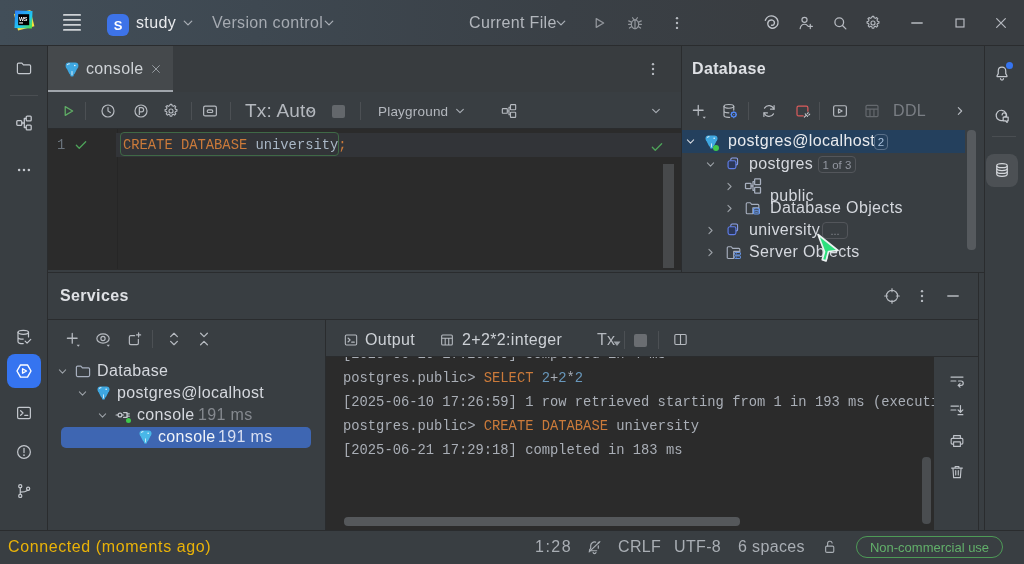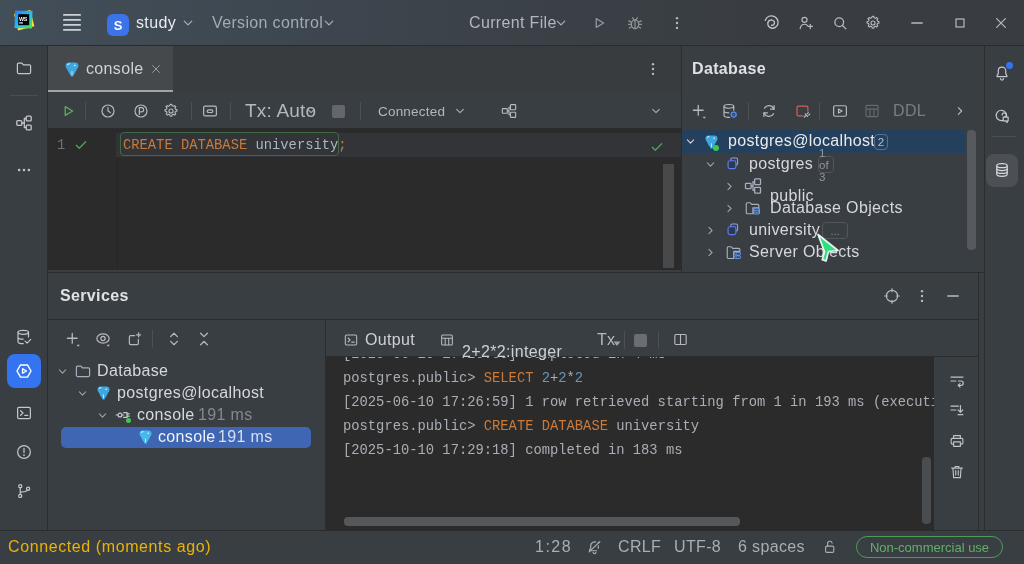--- a/index.html
+++ b/index.html
@@ -378,21 +378,21 @@
 <svg class="i" style="left:201px;top:102px;color:#B6BAC0" width="18" height="18" viewBox="0 0 24 24">
       <use href="#tvic"></use>
     </svg>
 <div class="sep" style="left:230px;top:102px;height:18px"></div>
 <div class="txt" style="left:245px;top:100px;color:#B4B8BE;font-size:19px;letter-spacing:0.2px">Tx: Auto</div>
 <svg class="i" style="left:303px;top:103px;color:#A9AEB5" width="16" height="16" viewBox="0 0 24 24">
       <use href="#chevd"></use>
     </svg>
 <div class="ab" style="left:332px;top:105px;width:13px;height:13px;border-radius:2px;background:#63676B"></div>
 <div class="sep" style="left:360px;top:102px;height:18px"></div>
-<div class="txt" style="left:378px;top:100px;color:#B4B8BE;font-size:13.5px;letter-spacing:0.2px">Connected</div>
+<div class="txt" style="left:378px;top:100px;color:#B4B8BE;font-size:13.5px;letter-spacing:0.2px">Playground</div>
 <svg class="i" style="left:452px;top:103px;color:#A9AEB5" width="16" height="16" viewBox="0 0 24 24">
       <use href="#chevd"></use>
     </svg>
 <svg class="i" style="left:501px;top:103px;color:#B6BAC0" width="16" height="16" viewBox="0 0 24 24">
       <use href="#schema"></use>
     </svg>
 <svg class="i" style="left:648px;top:103px;color:#A9AEB5" width="16" height="16" viewBox="0 0 24 24">
       <use href="#chevd"></use>
     </svg>
 
@@ -451,21 +451,21 @@
 <div class="ab" style="left:713px;top:145px;width:6px;height:6px;border-radius:3px;background:#3FC94C"></div>
 <div class="txt" style="left:728px;top:130px;color:#E8EAEE">postgres@localhost</div>
 <div class="ab" style="left:874px;top:134px;width:14px;height:16px;border:1px solid #5A7089;border-radius:4px;box-sizing:border-box;color:#A8C0DC;font-size:11.5px;display:flex;align-items:center;justify-content:center">2</div>
 <svg class="i" style="left:703px;top:157px;color:#9DA2A8" width="15" height="15" viewBox="0 0 24 24">
       <use href="#chevd"></use>
     </svg>
 <svg class="i" style="left:725px;top:156px;color:#8C9FF0" width="15" height="15" viewBox="0 0 22 22">
       <use href="#dbsq"></use>
     </svg>
 <div class="txt" style="left:749px;top:153px">postgres</div>
-<div class="ab" style="left:818px;top:156px;width:16px;height:17px;border:1px solid #53565B;border-radius:4px;box-sizing:border-box;color:#9296A0;font-size:11.5px;display:flex;align-items:center;justify-content:center">1 of 3</div>
+<div class="ab" style="left:818px;top:156px;width:38px;height:17px;border:1px solid #53565B;border-radius:4px;box-sizing:border-box;color:#9296A0;font-size:11.5px;display:flex;align-items:center;justify-content:center">1 of 3</div>
 <svg class="i" style="left:722px;top:179px;color:#9DA2A8" width="15" height="15" viewBox="0 0 24 24">
       <use href="#chevr"></use>
     </svg>
 <svg class="i" style="left:744px;top:177px;color:#A7AFBE" width="18" height="18" viewBox="0 0 24 24">
       <use href="#schema"></use>
     </svg>
 <div class="txt" style="left:770px;top:185px">public</div>
 <svg class="i" style="left:722px;top:201px;color:#9DA2A8" width="15" height="15" viewBox="0 0 24 24">
       <use href="#chevr"></use>
     </svg>
@@ -573,38 +573,38 @@
 <div class="txt" style="left:158px;top:426px;color:#F0F3F8">console</div>
 <div class="txt" style="left:218px;top:426px;color:#D8DFF2">191 ms</div>
 
 <svg class="i" style="left:343px;top:332px;color:#B6BAC0" width="16" height="16" viewBox="0 0 24 24">
       <use href="#term"></use>
     </svg>
 <div class="txt" style="left:365px;top:329px;color:#CDD1D6">Output</div>
 <svg class="i" style="left:439px;top:332px;color:#B6BAC0" width="16" height="16" viewBox="0 0 24 24">
       <use href="#grid"></use>
     </svg>
-<div class="txt" style="left:462px;top:341px;color:#CDD1D6">2+2*2:integer</div>
+<div class="txt" style="left:462px;top:329px;color:#CDD1D6">2+2*2:integer</div>
 <div class="txt" style="left:597px;top:329px;color:#B4B8BE">Tx</div>
 <svg class="i" style="left:613px;top:341px" width="8" height="6" viewBox="0 0 8 6">
       <path d="M0.5 0.5h7L4 5z" fill="#9DA2A8"></path>
     </svg>
 <div class="sep" style="left:624px;top:331px;height:18px"></div>
 <div class="ab" style="left:634px;top:334px;width:13px;height:13px;border-radius:2px;background:#6A6D71"></div>
 <div class="sep" style="left:658px;top:331px;height:18px"></div>
 <svg class="i" style="left:672px;top:331px;color:#B6BAC0" width="17" height="17" viewBox="0 0 24 24">
       <use href="#splitc"></use>
     </svg>
 
 <div class="ab mono" style="left:326px;top:357px;width:608px;height:174px;overflow:hidden;font-size:13.8px;line-height:24px;white-space:pre;color:#A9AEB6">
 <div class="ab" style="left:17px;top:-14px">[2025-06-10 17:26:59] completed in 4 ms</div>
 <div class="ab" style="left:17px;top:10px">postgres.public&gt; <span style="color:#CB7A3A">SELECT</span> <span style="color:#6897BB">2</span>+<span style="color:#6897BB">2</span>*<span style="color:#6897BB">2</span></div>
 <div class="ab" style="left:17px;top:34px">[2025-06-10 17:26:59] 1 row retrieved starting from 1 in 193 ms (execution: 185 ms, fetching: 8 ms)</div>
 <div class="ab" style="left:17px;top:58px">postgres.public&gt; <span style="color:#CB7A3A">CREATE DATABASE</span> university</div>
-<div class="ab" style="left:17px;top:82px">[2025-10-10 17:29:18] completed in 183 ms</div>
+<div class="ab" style="left:17px;top:82px">[2025-06-21 17:29:18] completed in 183 ms</div>
 </div>
 <div class="ab" style="left:344px;top:517px;width:396px;height:9px;border-radius:4px;background:#55585B"></div>
 <div class="ab" style="left:922px;top:457px;width:9px;height:67px;border-radius:4px;background:#4A4D50"></div>
 
 <svg class="i" style="left:948px;top:372px;color:#BFC3C9" width="18" height="18" viewBox="0 0 24 24">
       <use href="#softwrap"></use>
     </svg>
 <svg class="i" style="left:948px;top:401px;color:#BFC3C9" width="18" height="18" viewBox="0 0 24 24">
       <use href="#scrollend"></use>
     </svg>

